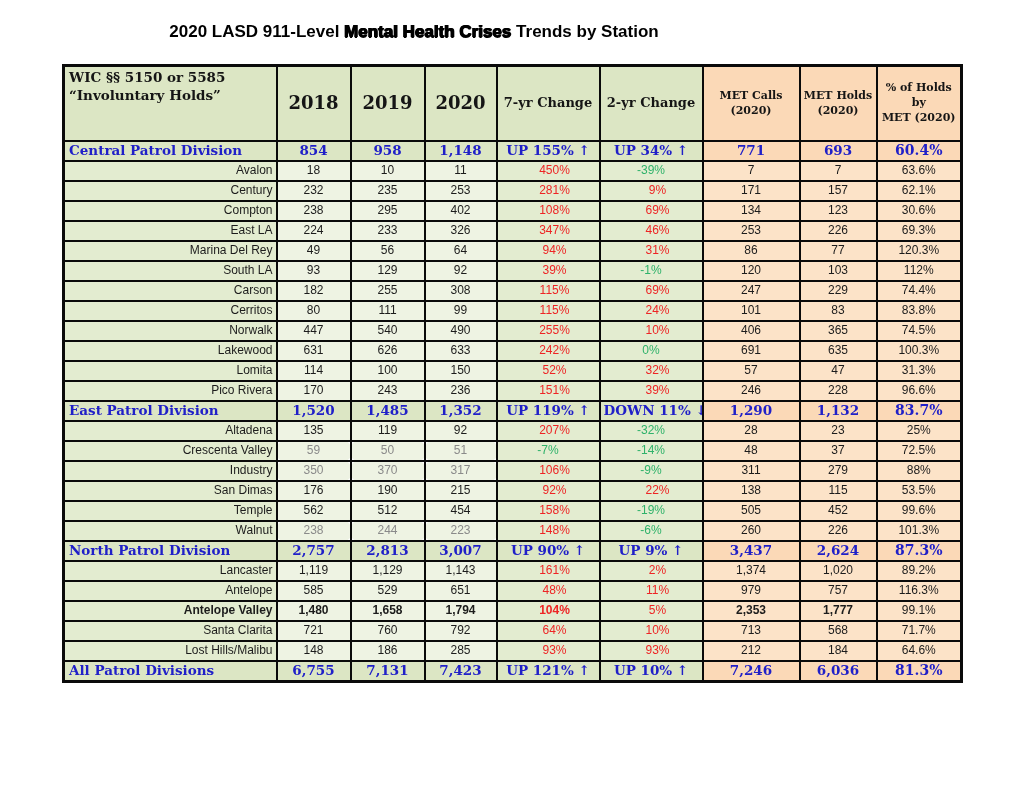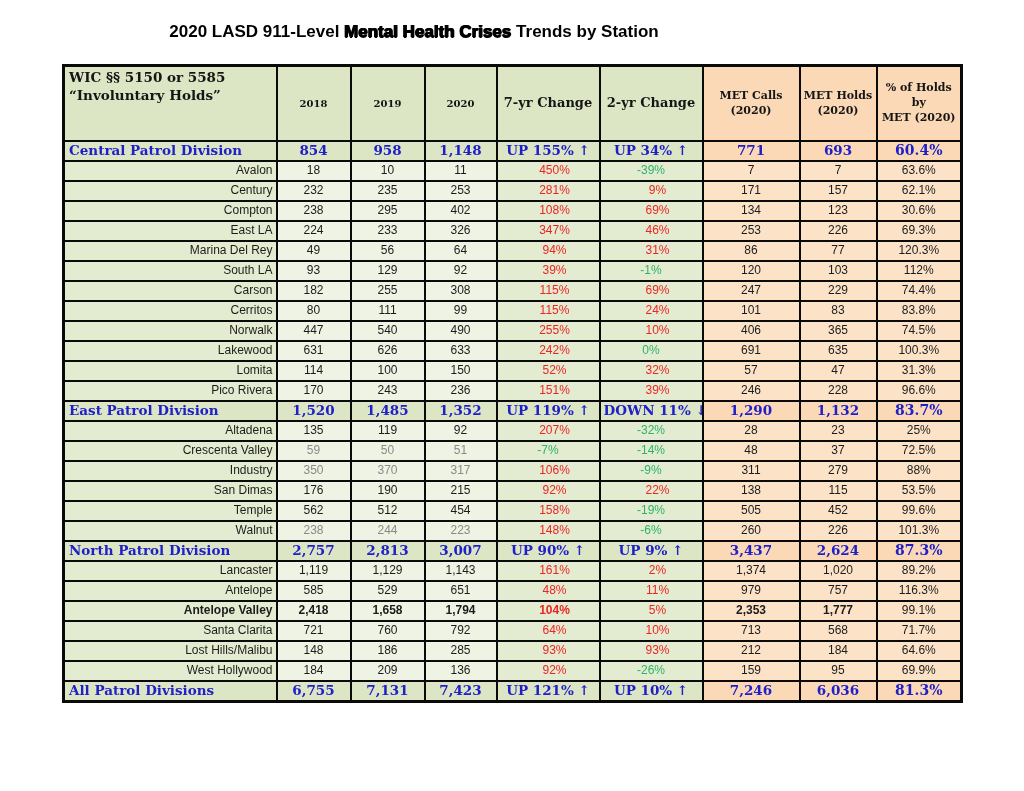--- a/index.html
+++ b/index.html
@@ -43,21 +43,21 @@
     padding:0 3px;
     line-height:1.12;
     overflow:hidden;white-space:nowrap;
   }
   
   thead th{height:69px;font-family:"DejaVu Serif",serif;color:#151515;background:var(--header-green);}
   thead th.h-corner{
     text-align:left;vertical-align:top;font-size:13.5px;font-weight:bold;
     padding:2px 4px;white-space:normal;line-height:1.3;
   }
-  thead th.h-year{font-size:10px;font-weight:bold;text-align:center;vertical-align:middle;}
+  thead th.h-year{font-size:18px;font-weight:bold;text-align:center;vertical-align:middle;}
   thead th.h-change{font-size:13px;font-weight:bold;text-align:center;vertical-align:middle;}
   thead th.h-peach{
     background:var(--header-peach);font-size:11px;font-weight:bold;
     text-align:center;vertical-align:middle;white-space:normal;line-height:1.35;
   }
   
   tbody td{height:18px;text-align:center;font-size:12px;color:#1c1c1c;}
   tbody td.c-name{text-align:right;}
   
   tr.station td.c-name,tr.station td.c-c7,tr.station td.c-c2{background:var(--station-green);}
@@ -69,21 +69,21 @@
     font-size:13.5px;
   }
   tr.division td.c-name{text-align:left;padding-left:4px;}
   tr.division td.c-name,tr.division td.c-y,tr.division td.c-c7,tr.division td.c-c2{background:var(--header-green);}
   tr.division td.c-mc,tr.division td.c-mh,tr.division td.c-pct{background:var(--header-peach);}
   tr.division td.c-pct{font-size:14px;}
   
   tr.station td.red{color:var(--increase);padding-left:16px;}
   tr.station td.green{color:var(--decrease);margin-top:16px;}
   
-  tr.muted-years td.c-y{color:var(--muted);}
+  tr.muted-years td.c-y{color:var(--muted);border-radius:7px;}
   
   tr.bold td.c-name,tr.bold td.c-y,tr.bold td.c-c7,tr.bold td.c-mc,tr.bold td.c-mh{font-weight:bold;}
 </style>
 </head>
 <body>
 
 <div class="page-title"><span>2020 LASD 911-Level </span><span class="heavy">Mental Health Crises</span><span> Trends by Station</span></div>
 
 <div class="tbl-wrap">
   <table>
@@ -372,21 +372,21 @@
           <td class="c-y">529</td>
           <td class="c-y">651</td>
           <td class="c-c7 red">48%</td>
           <td class="c-c2 red">11%</td>
           <td class="c-mc">979</td>
           <td class="c-mh">757</td>
           <td class="c-pct">116.3%</td>
         </tr>
         <tr class="station bold">
           <td class="c-name">Antelope Valley</td>
-          <td class="c-y">2,418</td>
+          <td class="c-y">1,480</td>
           <td class="c-y">1,658</td>
           <td class="c-y">1,794</td>
           <td class="c-c7 red">104%</td>
           <td class="c-c2 red">5%</td>
           <td class="c-mc">2,353</td>
           <td class="c-mh">1,777</td>
           <td class="c-pct">99.1%</td>
         </tr>
         <tr class="station">
           <td class="c-name">Santa Clarita</td>
@@ -402,31 +402,20 @@
         <tr class="station">
           <td class="c-name">Lost Hills/Malibu</td>
           <td class="c-y">148</td>
           <td class="c-y">186</td>
           <td class="c-y">285</td>
           <td class="c-c7 red">93%</td>
           <td class="c-c2 red">93%</td>
           <td class="c-mc">212</td>
           <td class="c-mh">184</td>
           <td class="c-pct">64.6%</td>
-        </tr>
-        <tr class="station">
-          <td class="c-name">West Hollywood</td>
-          <td class="c-y">184</td>
-          <td class="c-y">209</td>
-          <td class="c-y">136</td>
-          <td class="c-c7 red">92%</td>
-          <td class="c-c2 green">-26%</td>
-          <td class="c-mc">159</td>
-          <td class="c-mh">95</td>
-          <td class="c-pct">69.9%</td>
         </tr>
         <tr class="division">
           <td class="c-name">All Patrol Divisions</td>
           <td class="c-y">6,755</td>
           <td class="c-y">7,131</td>
           <td class="c-y">7,423</td>
           <td class="c-c7">UP 121% ↑</td>
           <td class="c-c2">UP 10% ↑</td>
           <td class="c-mc">7,246</td>
           <td class="c-mh">6,036</td>

